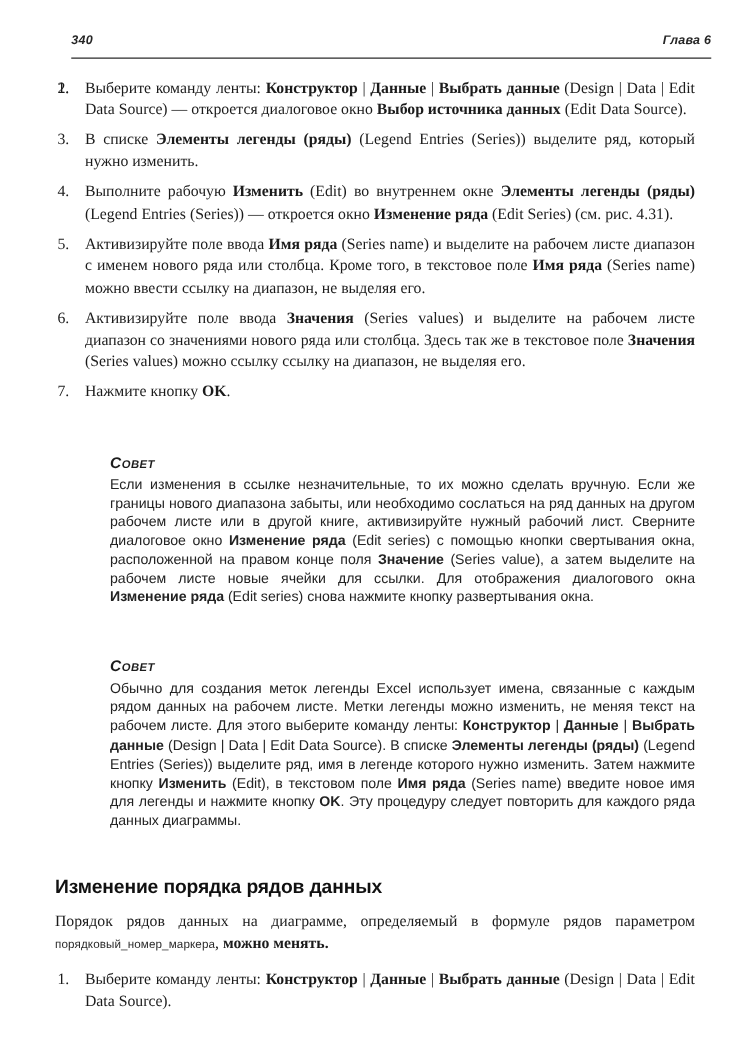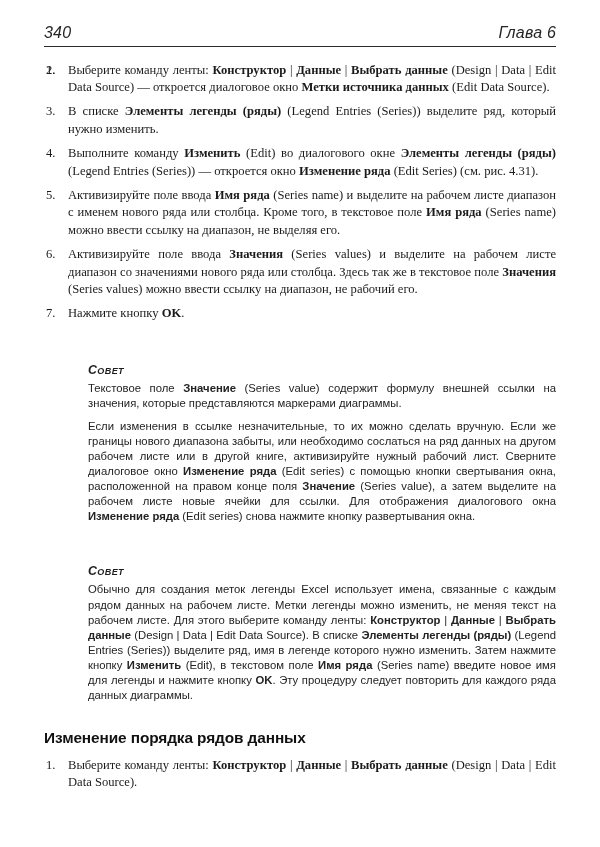--- a/index.html
+++ b/index.html
@@ -13,32 +13,32 @@
     height: 847px;
     background: #ffffff;
     overflow: hidden;
     font-family: "Liberation Serif", "DejaVu Serif", serif;
     color: #1b1b1b;
   }
 
   
   .running-head {
     position: absolute;
-    left: 44px;
+    left: 57px;
     top: 26px;
     width: 512px;
     height: 20px;
     border-bottom: 1.1px solid #2b2b2b;
     display: flex;
     align-items: flex-start;
     justify-content: space-between;
     font-family: "Liberation Sans", "DejaVu Sans", sans-serif;
     font-style: italic;
-    font-size: 16px;
-    font-weight: 400;
+    font-size: 10px;
+    font-weight: 700;
     color: #262626;
     letter-spacing: 0.2px;
   }
   .running-head .folio { line-height: 13px; }
   .running-head .chapter { line-height: 13px; }
 
   
   .body {
     position: absolute;
     left: 44px;
@@ -99,21 +99,21 @@
   }
   .tip p:last-child { margin-bottom: 0; }
   .tip .b { font-weight: bold; }
 
   
   h2.section {
     font-family: "Liberation Sans", "DejaVu Sans", sans-serif;
     font-size: 15.4px;
     font-weight: bold;
     letter-spacing: -0.1px;
-    margin: 26px 0 10px 0;
+    margin: 36px 0 10px 0;
     color: #111111;
   }
 
   
   p.para {
     margin: 0 0 10px 0;
     font-size: 12.6px;
     line-height: 17.2px;
     text-align: justify;
     text-justify: inter-word;
@@ -134,45 +134,45 @@
 
   <div class="running-head">
     <span class="folio">340</span>
     <span class="chapter">Глава 6</span>
   </div>
 
   <div class="body">
 
     <ol class="steps">
         <li><span class="num">1.</span></li>
-        <li><span class="num">2.</span><span><span>Выберите команду ленты: </span><span class="b">Конструктор</span><span> | </span><span class="b">Данные</span><span> | </span><span class="b">Выбрать данные</span><span> (Design | Data | Edit Data Source) — откроется диалоговое окно </span><span class="b">Метки источника данных</span><span> (Edit Data Source).</span></span></li>
+        <li><span class="num">2.</span><span><span>Выберите команду ленты: </span><span class="b">Конструктор</span><span> | </span><span class="b">Данные</span><span> | </span><span class="b">Выбрать данные</span><span> (Design | Data | Edit Data Source) — откроется диалоговое окно </span><span class="b">Выбор источника данных</span><span> (Edit Data Source).</span></span></li>
         <li><span class="num">3.</span><span><span>В списке </span><span class="b">Элементы легенды (ряды)</span><span> (Legend Entries (Series)) выделите ряд, который нужно изменить.</span></span></li>
-        <li><span class="num">4.</span><span><span>Выполните команду </span><span class="b">Изменить</span><span> (Edit) во диалогового окне </span><span class="b">Элементы легенды (ряды)</span><span> (Legend Entries (Series)) — откроется окно </span><span class="b">Изменение ряда</span><span> (Edit Series) (см. рис. 4.31).</span></span></li>
+        <li><span class="num">4.</span><span><span>Выполните рабочую </span><span class="b">Изменить</span><span> (Edit) во внутреннем окне </span><span class="b">Элементы легенды (ряды)</span><span> (Legend Entries (Series)) — откроется окно </span><span class="b">Изменение ряда</span><span> (Edit Series) (см. рис. 4.31).</span></span></li>
         <li><span class="num">5.</span><span><span>Активизируйте поле ввода </span><span class="b">Имя ряда</span><span> (Series name) и выделите на рабочем листе диапазон с именем нового ряда или столбца. Кроме того, в текстовое поле </span><span class="b">Имя ряда</span><span> (Series name) можно ввести ссылку на диапазон, не выделяя его.</span></span></li>
-        <li><span class="num">6.</span><span><span>Активизируйте поле ввода </span><span class="b">Значения</span><span> (Series values) и выделите на рабочем листе диапазон со значениями нового ряда или столбца. Здесь так же в текстовое поле </span><span class="b">Значения</span><span> (Series values) можно ввести ссылку на диапазон, не рабочий его.</span></span></li>
+        <li><span class="num">6.</span><span><span>Активизируйте поле ввода </span><span class="b">Значения</span><span> (Series values) и выделите на рабочем листе диапазон со значениями нового ряда или столбца. Здесь так же в текстовое поле </span><span class="b">Значения</span><span> (Series values) можно ссылку ссылку на диапазон, не выделяя его.</span></span></li>
         <li><span class="num">7.</span><span><span>Нажмите кнопку </span><span class="b">OK</span><span>.</span></span></li>
       </ol>
 
     <div class="tip">
       <div class="tip-title">Совет</div>
       <div>
-          <p><span>Текстовое поле </span><span class="b">Значение</span><span> (Series value) содержит формулу внешней ссылки на значения, которые представляются маркерами диаграммы.</span></p>
           <p><span>Если изменения в ссылке незначительные, то их можно сделать вручную. Если же границы нового диапазона забыты, или необходимо сослаться на ряд данных на другом рабочем листе или в другой книге, активизируйте нужный рабочий лист. Сверните диалоговое окно </span><span class="b">Изменение ряда</span><span> (Edit series) с помощью кнопки свертывания окна, расположенной на правом конце поля </span><span class="b">Значение</span><span> (Series value), а затем выделите на рабочем листе новые ячейки для ссылки. Для отображения диалогового окна </span><span class="b">Изменение ряда</span><span> (Edit series) снова нажмите кнопку развертывания окна.</span></p>
         </div>
     </div>
 
     <div class="tip">
       <div class="tip-title">Совет</div>
       <div>
           <p><span>Обычно для создания меток легенды Excel использует имена, связанные с каждым рядом данных на рабочем листе. Метки легенды можно изменить, не меняя текст на рабочем листе. Для этого выберите команду ленты: </span><span class="b">Конструктор</span><span> | </span><span class="b">Данные</span><span> | </span><span class="b">Выбрать данные</span><span> (Design | Data | Edit Data Source). В списке </span><span class="b">Элементы легенды (ряды)</span><span> (Legend Entries (Series)) выделите ряд, имя в легенде которого нужно изменить. Затем нажмите кнопку </span><span class="b">Изменить</span><span> (Edit), в текстовом поле </span><span class="b">Имя ряда</span><span> (Series name) введите новое имя для легенды и нажмите кнопку </span><span class="b">OK</span><span>. Эту процедуру следует повторить для каждого ряда данных диаграммы.</span></p>
         </div>
     </div>
 
     <h2 class="section">Изменение порядка рядов данных</h2>
 
+    <p class="para tight"><span>Порядок рядов данных на диаграмме, определяемый в формуле рядов параметром </span><span class="code-term">порядковый_номер_маркера</span><span>, </span><span class="b">можно менять.</span></p>
 
 
     <ol class="steps">
         <li><span class="num">1.</span><span><span>Выберите команду ленты: </span><span class="b">Конструктор</span><span> | </span><span class="b">Данные</span><span> | </span><span class="b">Выбрать данные</span><span> (Design | Data | Edit Data Source).</span></span></li>
       </ol>
 
   </div>
 </div>
 
 </body></html>

